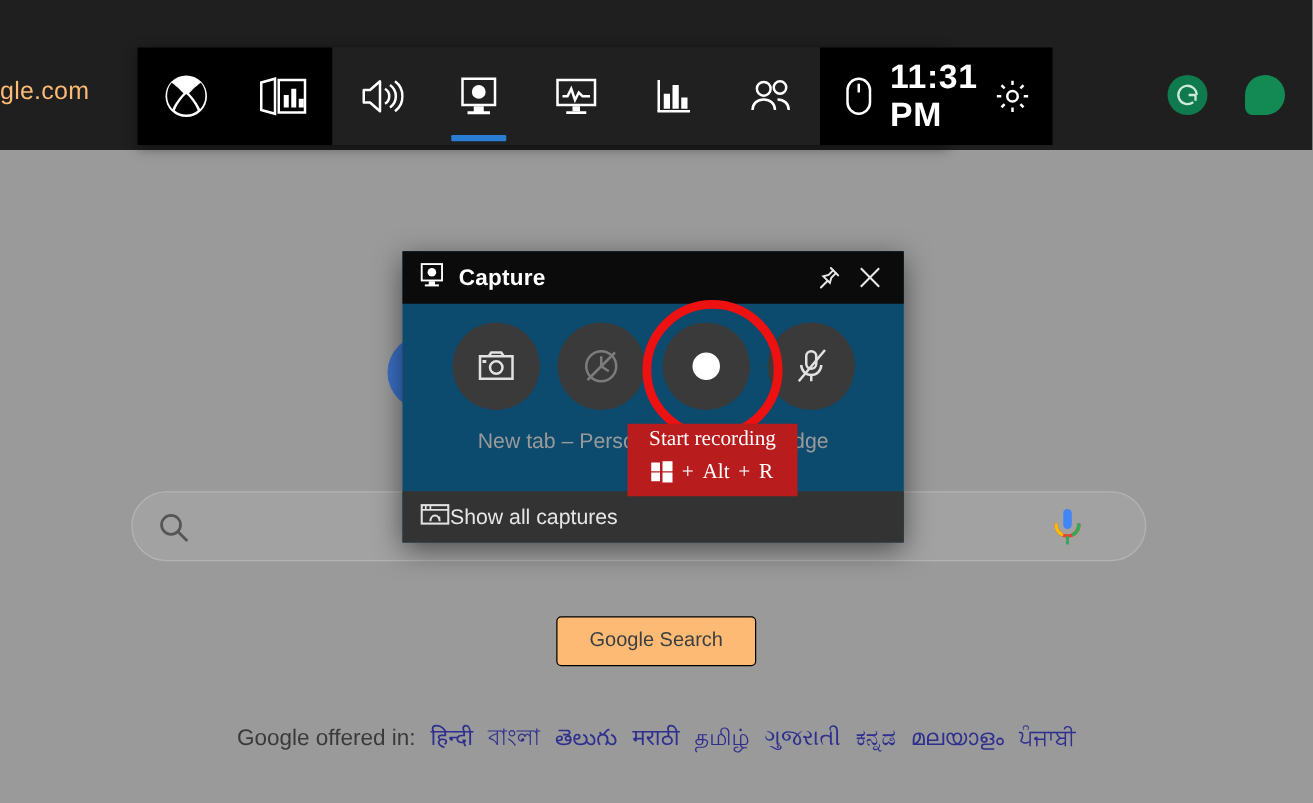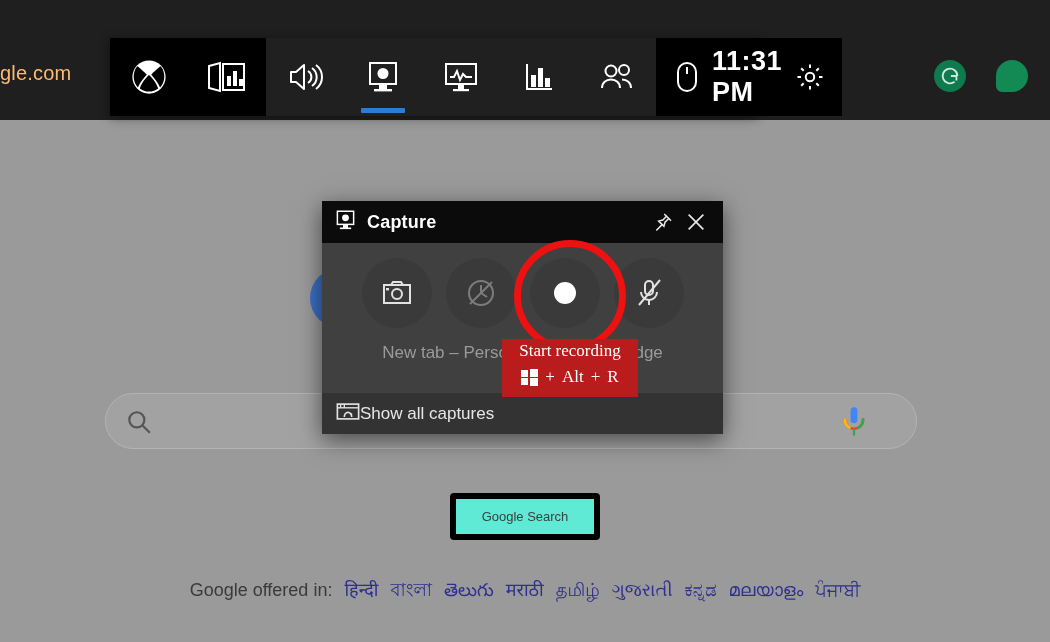--- a/index.html
+++ b/index.html
@@ -36,22 +36,22 @@
   .search-box{
     position:absolute;left:105px;top:393px;width:812px;height:56px;
     border:1px solid #b4b4b4;border-radius:28px;background:#a2a2a2;
     box-sizing:border-box;
   }
   .search-ico{position:absolute;left:126px;top:409px;width:26px;height:26px;}
   .mic-ico{position:absolute;left:840px;top:405px;width:28px;height:34px;}
 
   .g-buttons{position:absolute;left:0;top:493px;width:1050px;display:flex;justify-content:center;gap:20px;}
   .g-btn{
-    background:#5eead4;border:6px solid #000000;border-radius:4px;
-    color:#3c4043;font-size:13px;padding:11px 26px;line-height:1;
+    background:#fdba74;border:1px solid #000000;border-radius:4px;
+    color:#3c4043;font-size:16px;padding:11px 26px;line-height:1;
   }
 
   .offered{
     position:absolute;left:0;top:576px;width:1050px;text-align:center;
     font-size:18px;color:#3c3c4c;white-space:nowrap;
   }
   .offered .lbl{color:#3a3a3a;}
   .offered a{color:#2f2f8f;text-decoration:none;margin-left:12px;}
 
   .winhint{
@@ -75,21 +75,21 @@
   .gb-btn.active::after{
     content:"";position:absolute;left:17px;right:17px;bottom:3px;height:5px;
     background:#2b7cd3;border-radius:1px;
   }
   .gb-time{color:#fff;font-size:27px;font-weight:bold;letter-spacing:.5px;margin:0 14px;}
   .gb-icon svg{display:block;}
 
   
   #capture{
     position:absolute;left:322px;top:201px;width:401px;height:233px;
-    background:#404040;box-shadow:0 6px 22px rgba(0,0,0,.55);
+    background:#0c4a6e;box-shadow:0 6px 22px rgba(0,0,0,.55);
   }
   .cap-header{
     height:42px;background:#0b0b0b;display:flex;align-items:center;padding:0 10px 0 14px;
   }
   .cap-title{color:#fff;font-size:18px;font-weight:bold;margin-left:12px;letter-spacing:.2px;}
   .cap-header-spacer{flex:1;}
   .hdr-btn{width:34px;height:34px;display:flex;align-items:center;justify-content:center;}
   .cap-body{height:150px;position:relative;}
   .cap-row{
     position:absolute;left:0;top:8px;width:100%;height:84px;

